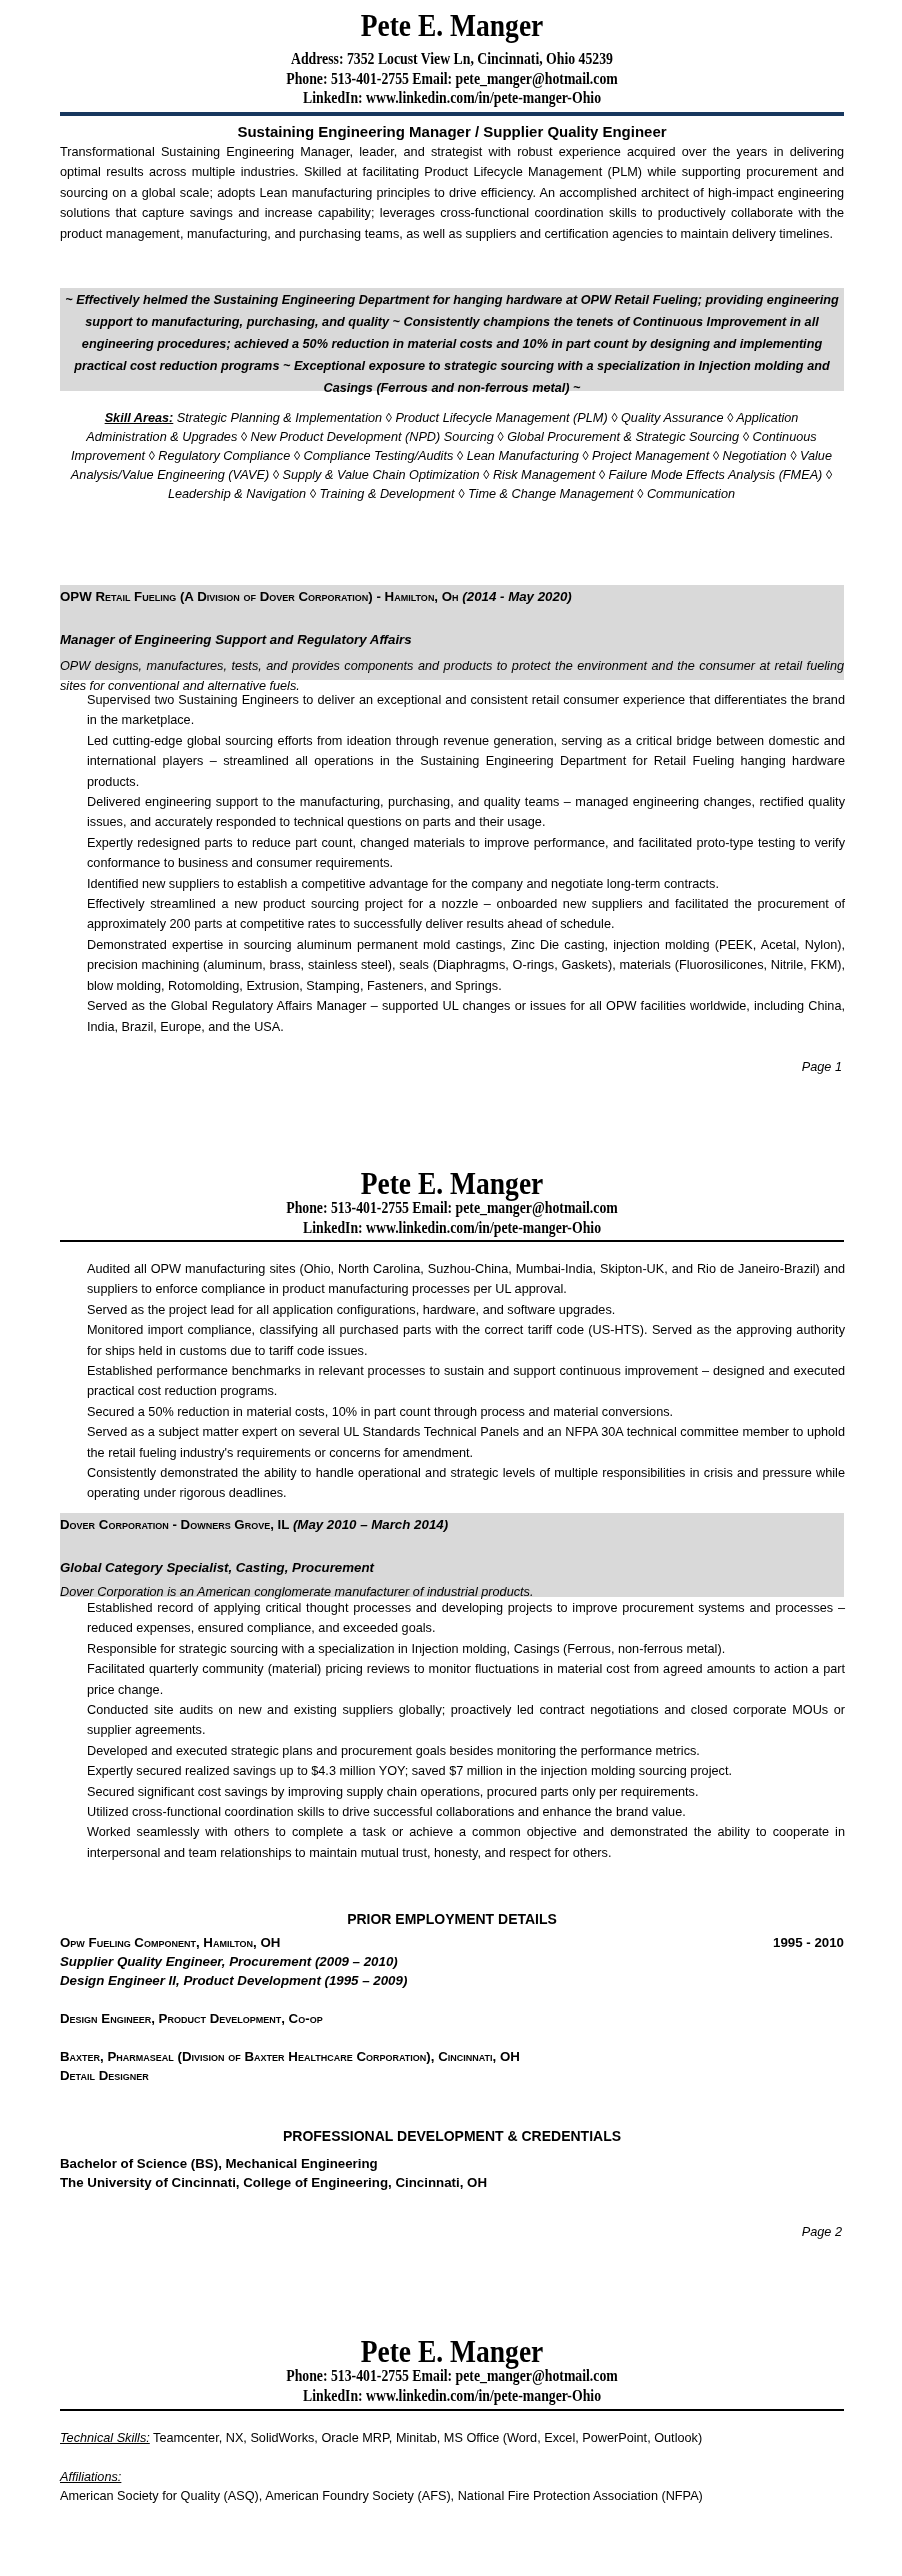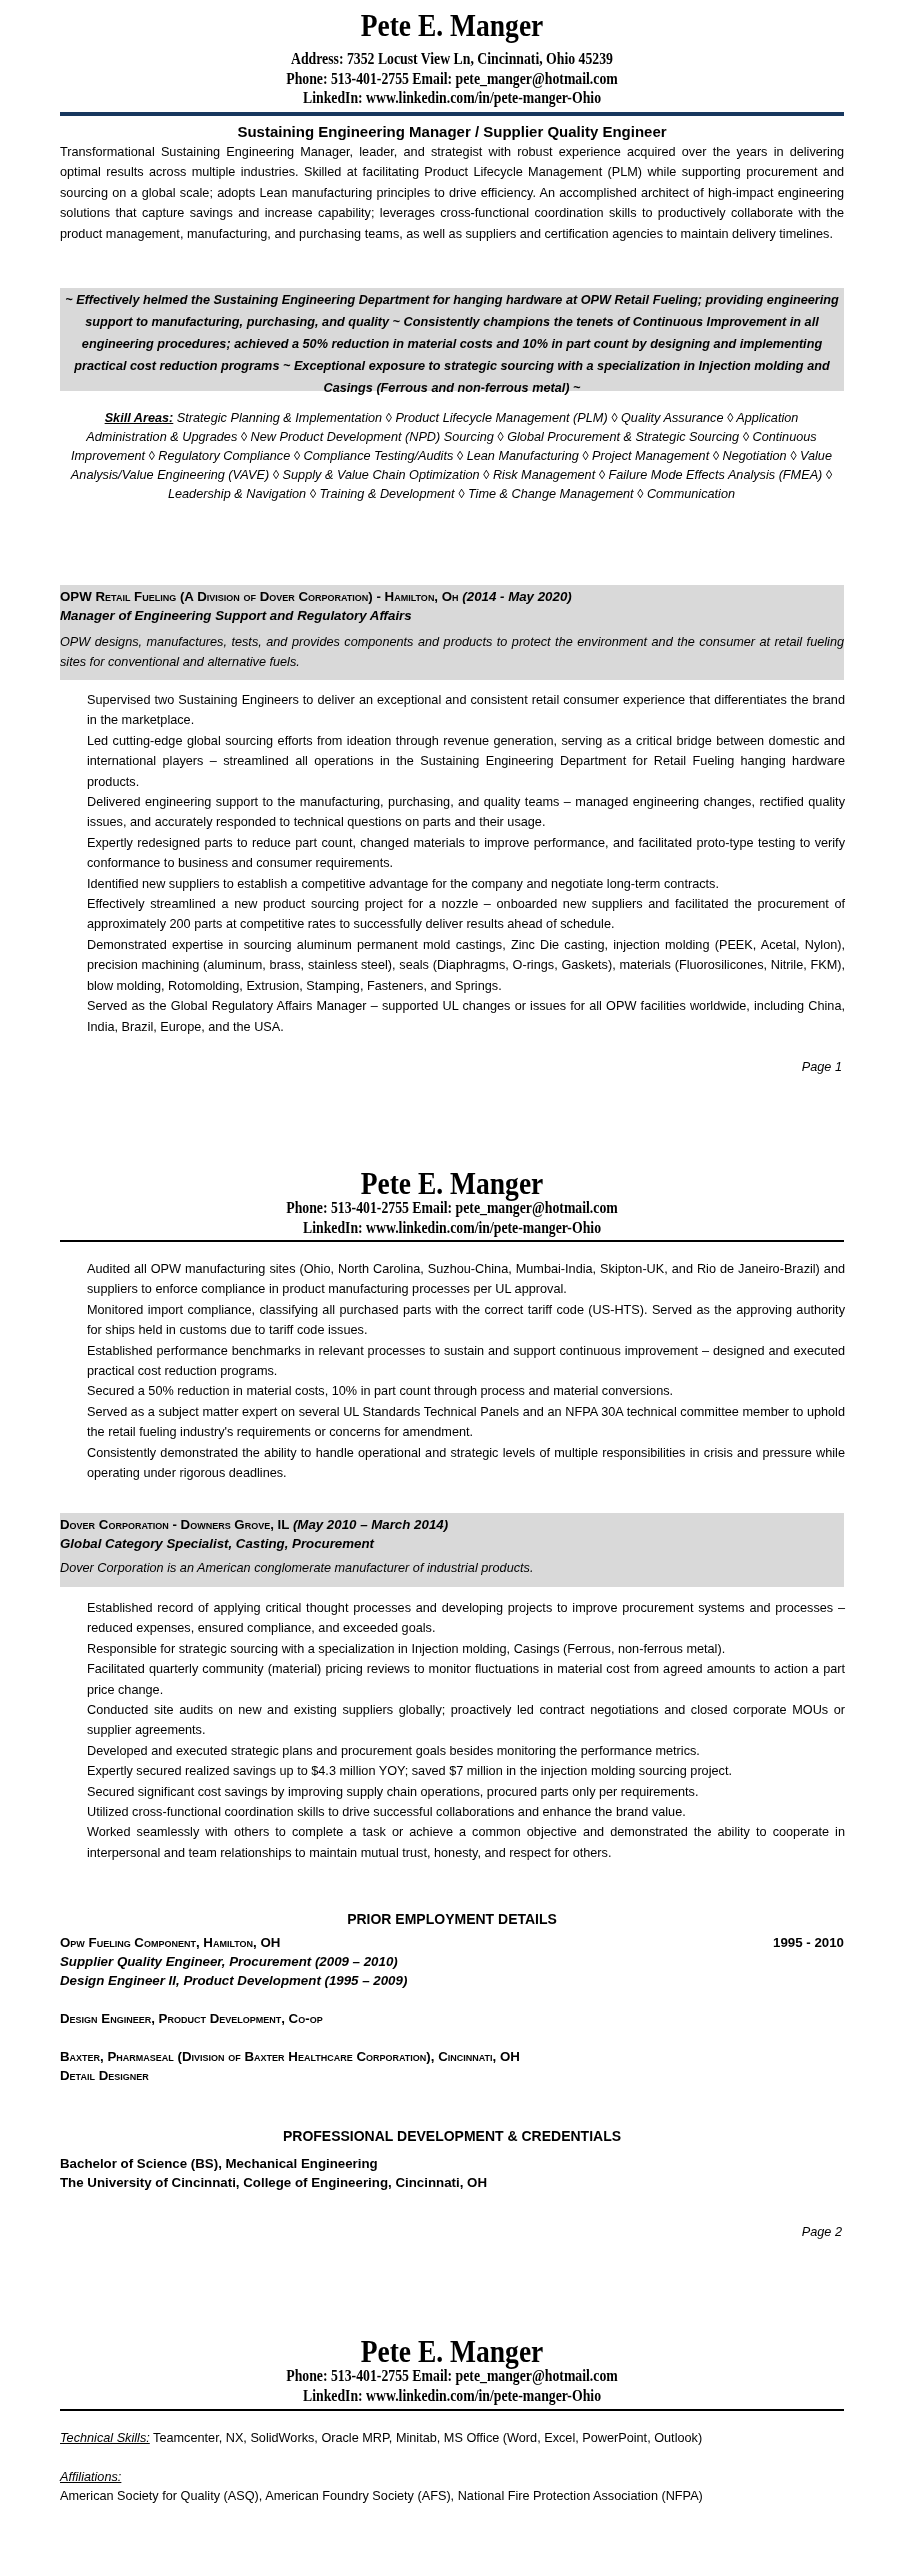--- a/index.html
+++ b/index.html
@@ -15,21 +15,21 @@
   .title { font-size: 15px; font-weight: bold; line-height: 18px; }
   .body-text { font-size: 12.7px; line-height: 20.4px; text-align: justify; }
   .shade { background: #d9d9d9; }
   .banner { font-size: 12.7px; font-weight: bold; font-style: italic; line-height: 22px; text-align: center; padding: 1.1px 2.1px; box-sizing: border-box; }
   .skills { font-size: 12.7px; font-style: italic; line-height: 19px; text-align: center; }
   .skills .lbl { font-weight: bold; text-decoration: underline; }
   .sec { font-size: 14px; font-weight: bold; line-height: 17px; text-align: center; left: 60px; width: 784px; }
   .job-box { left: 60px; width: 784px; box-sizing: border-box; padding: 2.1px 0 0 0; }
   .co { font-size: 13.3px; font-weight: bold; font-variant: small-caps; line-height: 19px; }
   .co .dates { font-style: italic; font-variant: normal; }
-  .role { font-size: 13.3px; font-weight: bold; font-style: italic; line-height: 19px; }
+  .role { font-size: 13.3px; font-weight: bold; font-style: italic; line-height: 19px; margin-top: 24px; }
   .desc { font-size: 12.7px; font-style: italic; line-height: 20px; text-align: justify; margin-top: 7.4px; padding-bottom: 2.1px; }
   ul.bul { list-style: none; margin: 0; padding: 0; }
   ul.bul li { font-size: 12.7px; line-height: 20.4px; text-align: justify; }
   .pagenum { font-size: 12.7px; font-style: italic; right: 60px; }
   .prior-co { font-size: 13.3px; font-weight: bold; font-variant: small-caps; line-height: 19px; }
   .prior-role { font-size: 13.3px; font-weight: bold; font-style: italic; line-height: 19px; }
   .prior-role-sc { font-size: 13.3px; font-weight: bold; font-variant: small-caps; line-height: 19px; }
   .cred { font-size: 13.3px; font-weight: bold; line-height: 19px; }
   .plain { font-size: 12.7px; line-height: 19px; }
   .ulabel { font-style: italic; text-decoration: underline; }
@@ -80,28 +80,29 @@
 </div>
 
 <div>
   <div class="abs center serif name" style="top:1165px;">Pete E. Manger</div>
   <div class="abs center serif contact" style="top:1198px;">Phone: 513-401-2755 Email: pete_manger@hotmail.com</div>
   <div class="abs center serif contact" style="top:1218px;">LinkedIn: www.linkedin.com/in/pete-manger-Ohio</div>
   <div class="abs rule-black" style="top:1240px;"></div>
 
   <ul class="abs bul sans" id="bul-opw-2" style="top:1259px; left:87px; width:758px;">
       <li>Audited all OPW manufacturing sites (Ohio, North Carolina, Suzhou-China, Mumbai-India, Skipton-UK, and Rio de Janeiro-Brazil) and suppliers to enforce compliance in product manufacturing processes per UL approval.</li>
+      <li>Served as the project lead for all application configurations, hardware, and software upgrades.</li>
       <li>Monitored import compliance, classifying all purchased parts with the correct tariff code (US-HTS). Served as the approving authority for ships held in customs due to tariff code issues.</li>
       <li>Established performance benchmarks in relevant processes to sustain and support continuous improvement – designed and executed practical cost reduction programs.</li>
       <li>Secured a 50% reduction in material costs, 10% in part count through process and material conversions.</li>
       <li>Served as a subject matter expert on several UL Standards Technical Panels and an NFPA 30A technical committee member to uphold the retail fueling industry's requirements or concerns for amendment.</li>
       <li>Consistently demonstrated the ability to handle operational and strategic levels of multiple responsibilities in crisis and pressure while operating under rigorous deadlines.</li>
     </ul>
 
-  <div class="abs shade job-box sans" style="top:1513px; height:74px;">
+  <div class="abs shade job-box sans" style="top:1513px; height:84px;">
     <div class="co">
       <span>Dover Corporation - Downers Grove, IL</span>
       <span class="dates">(May 2010 – March 2014)</span>
     </div>
     <div class="role">Global Category Specialist, Casting, Procurement</div>
     <div class="desc" style="margin-top:5.3px;">Dover Corporation is an American conglomerate manufacturer of industrial products.</div>
   </div>
 
   <ul class="abs bul sans" id="bul-dover" style="top:1598px; left:87px; width:758px;">
       <li>Established record of applying critical thought processes and developing projects to improve procurement systems and processes – reduced expenses, ensured compliance, and exceeded goals.</li>

